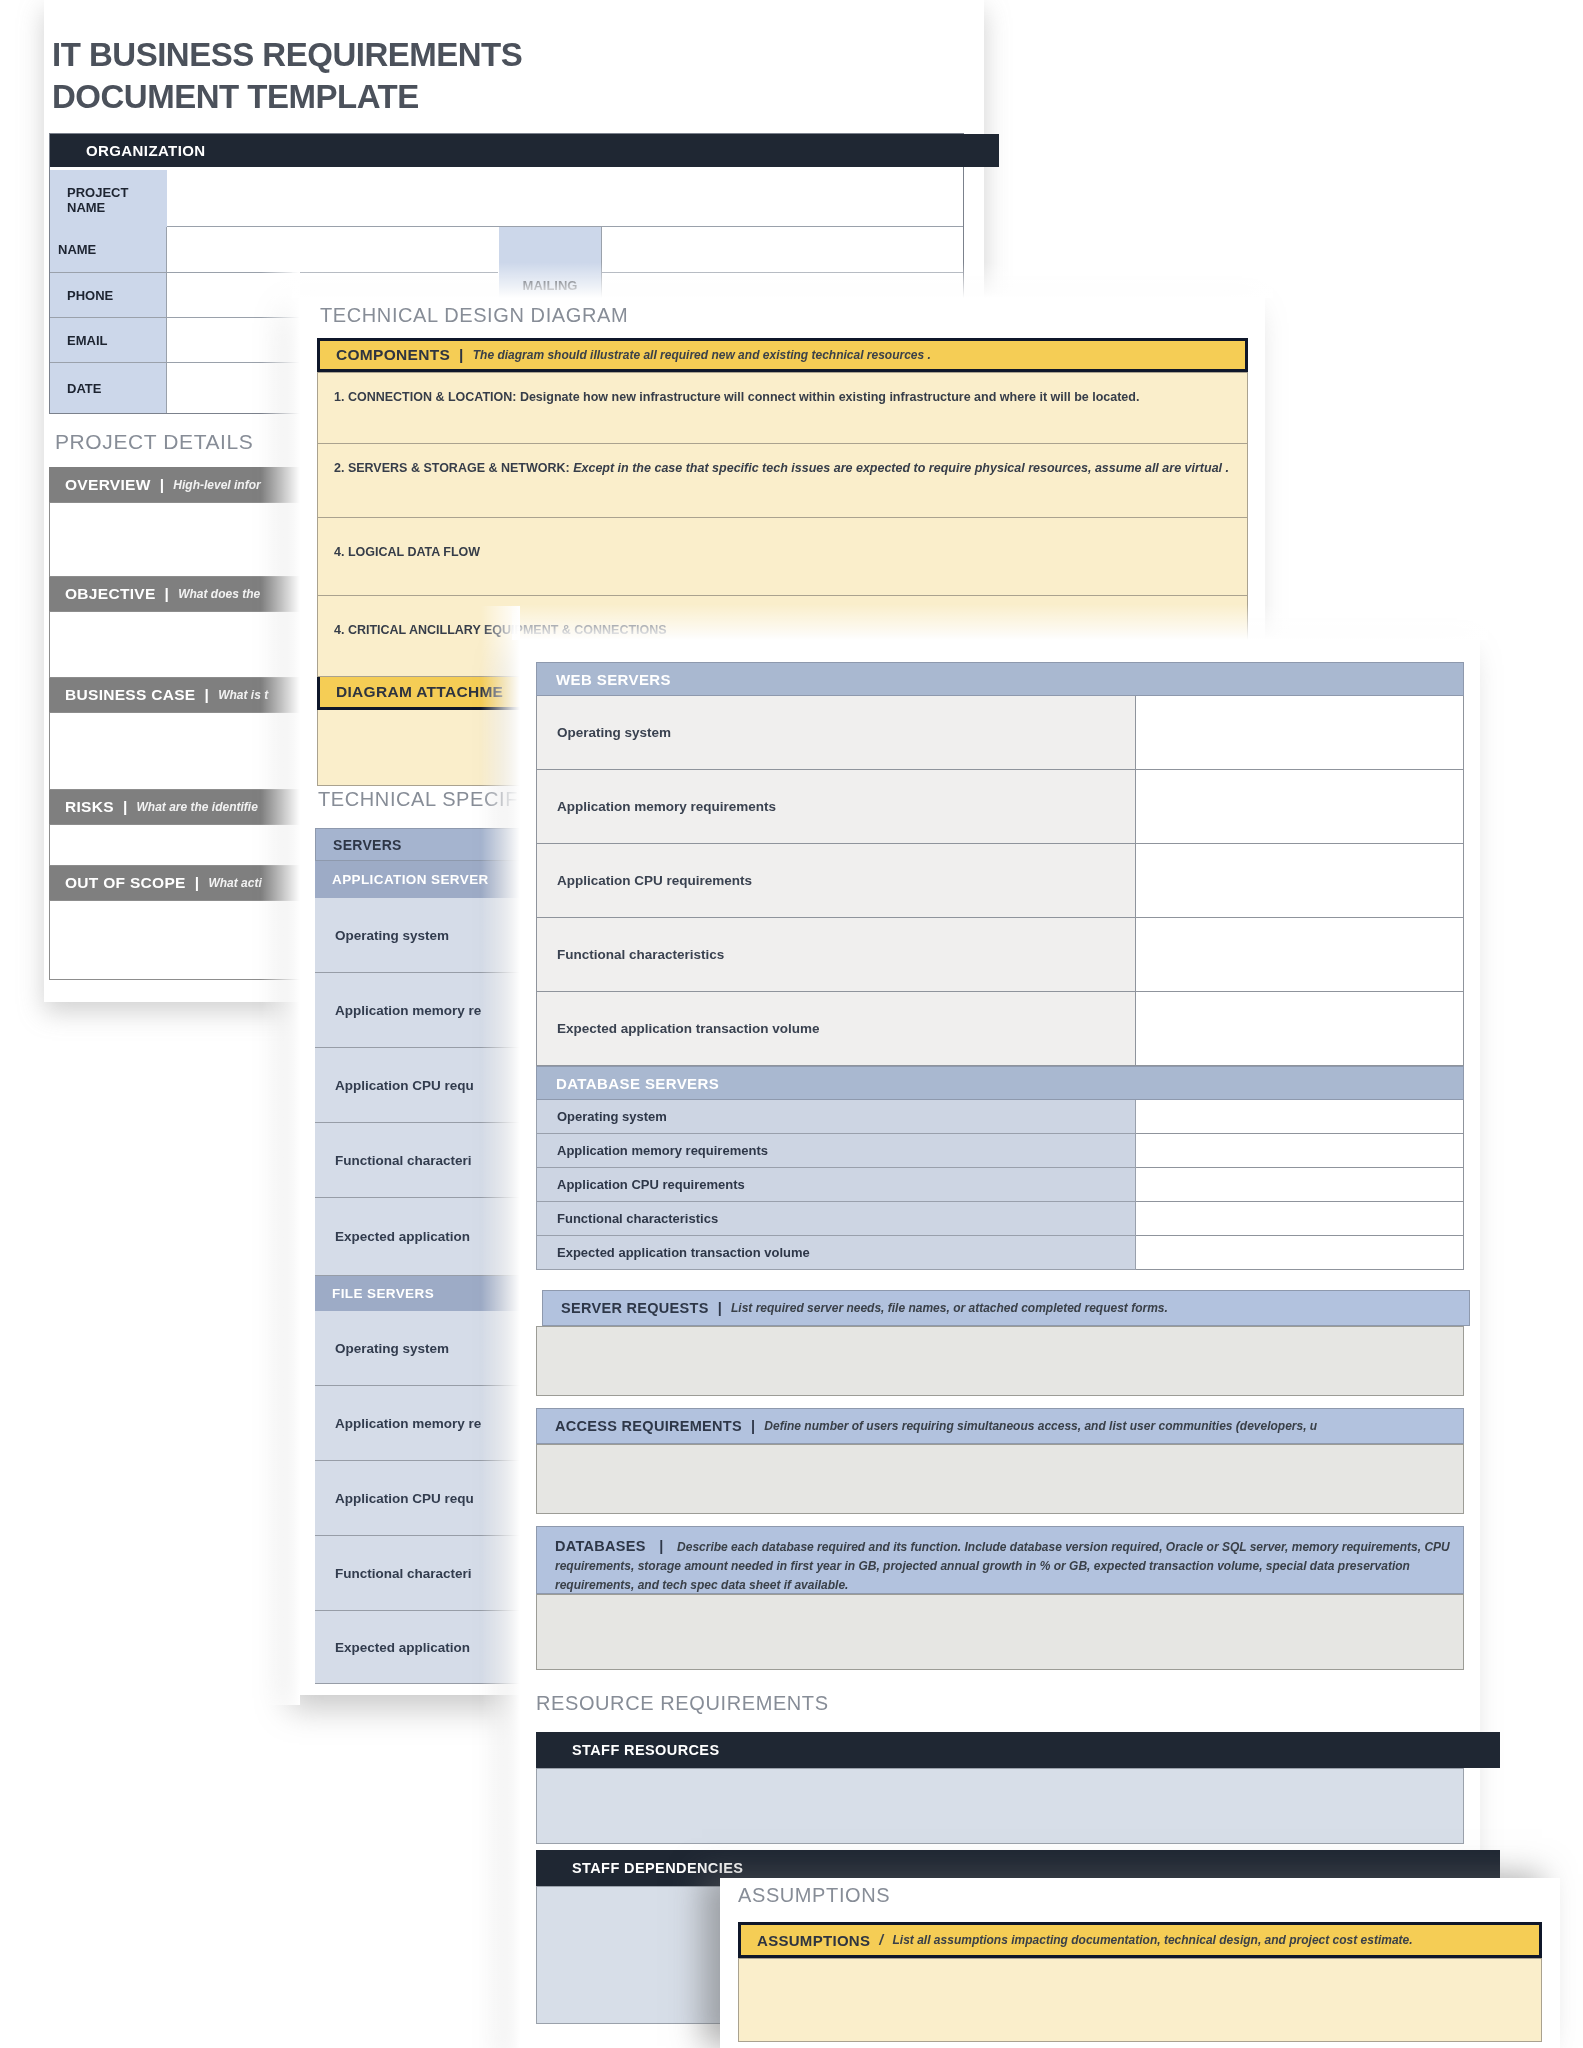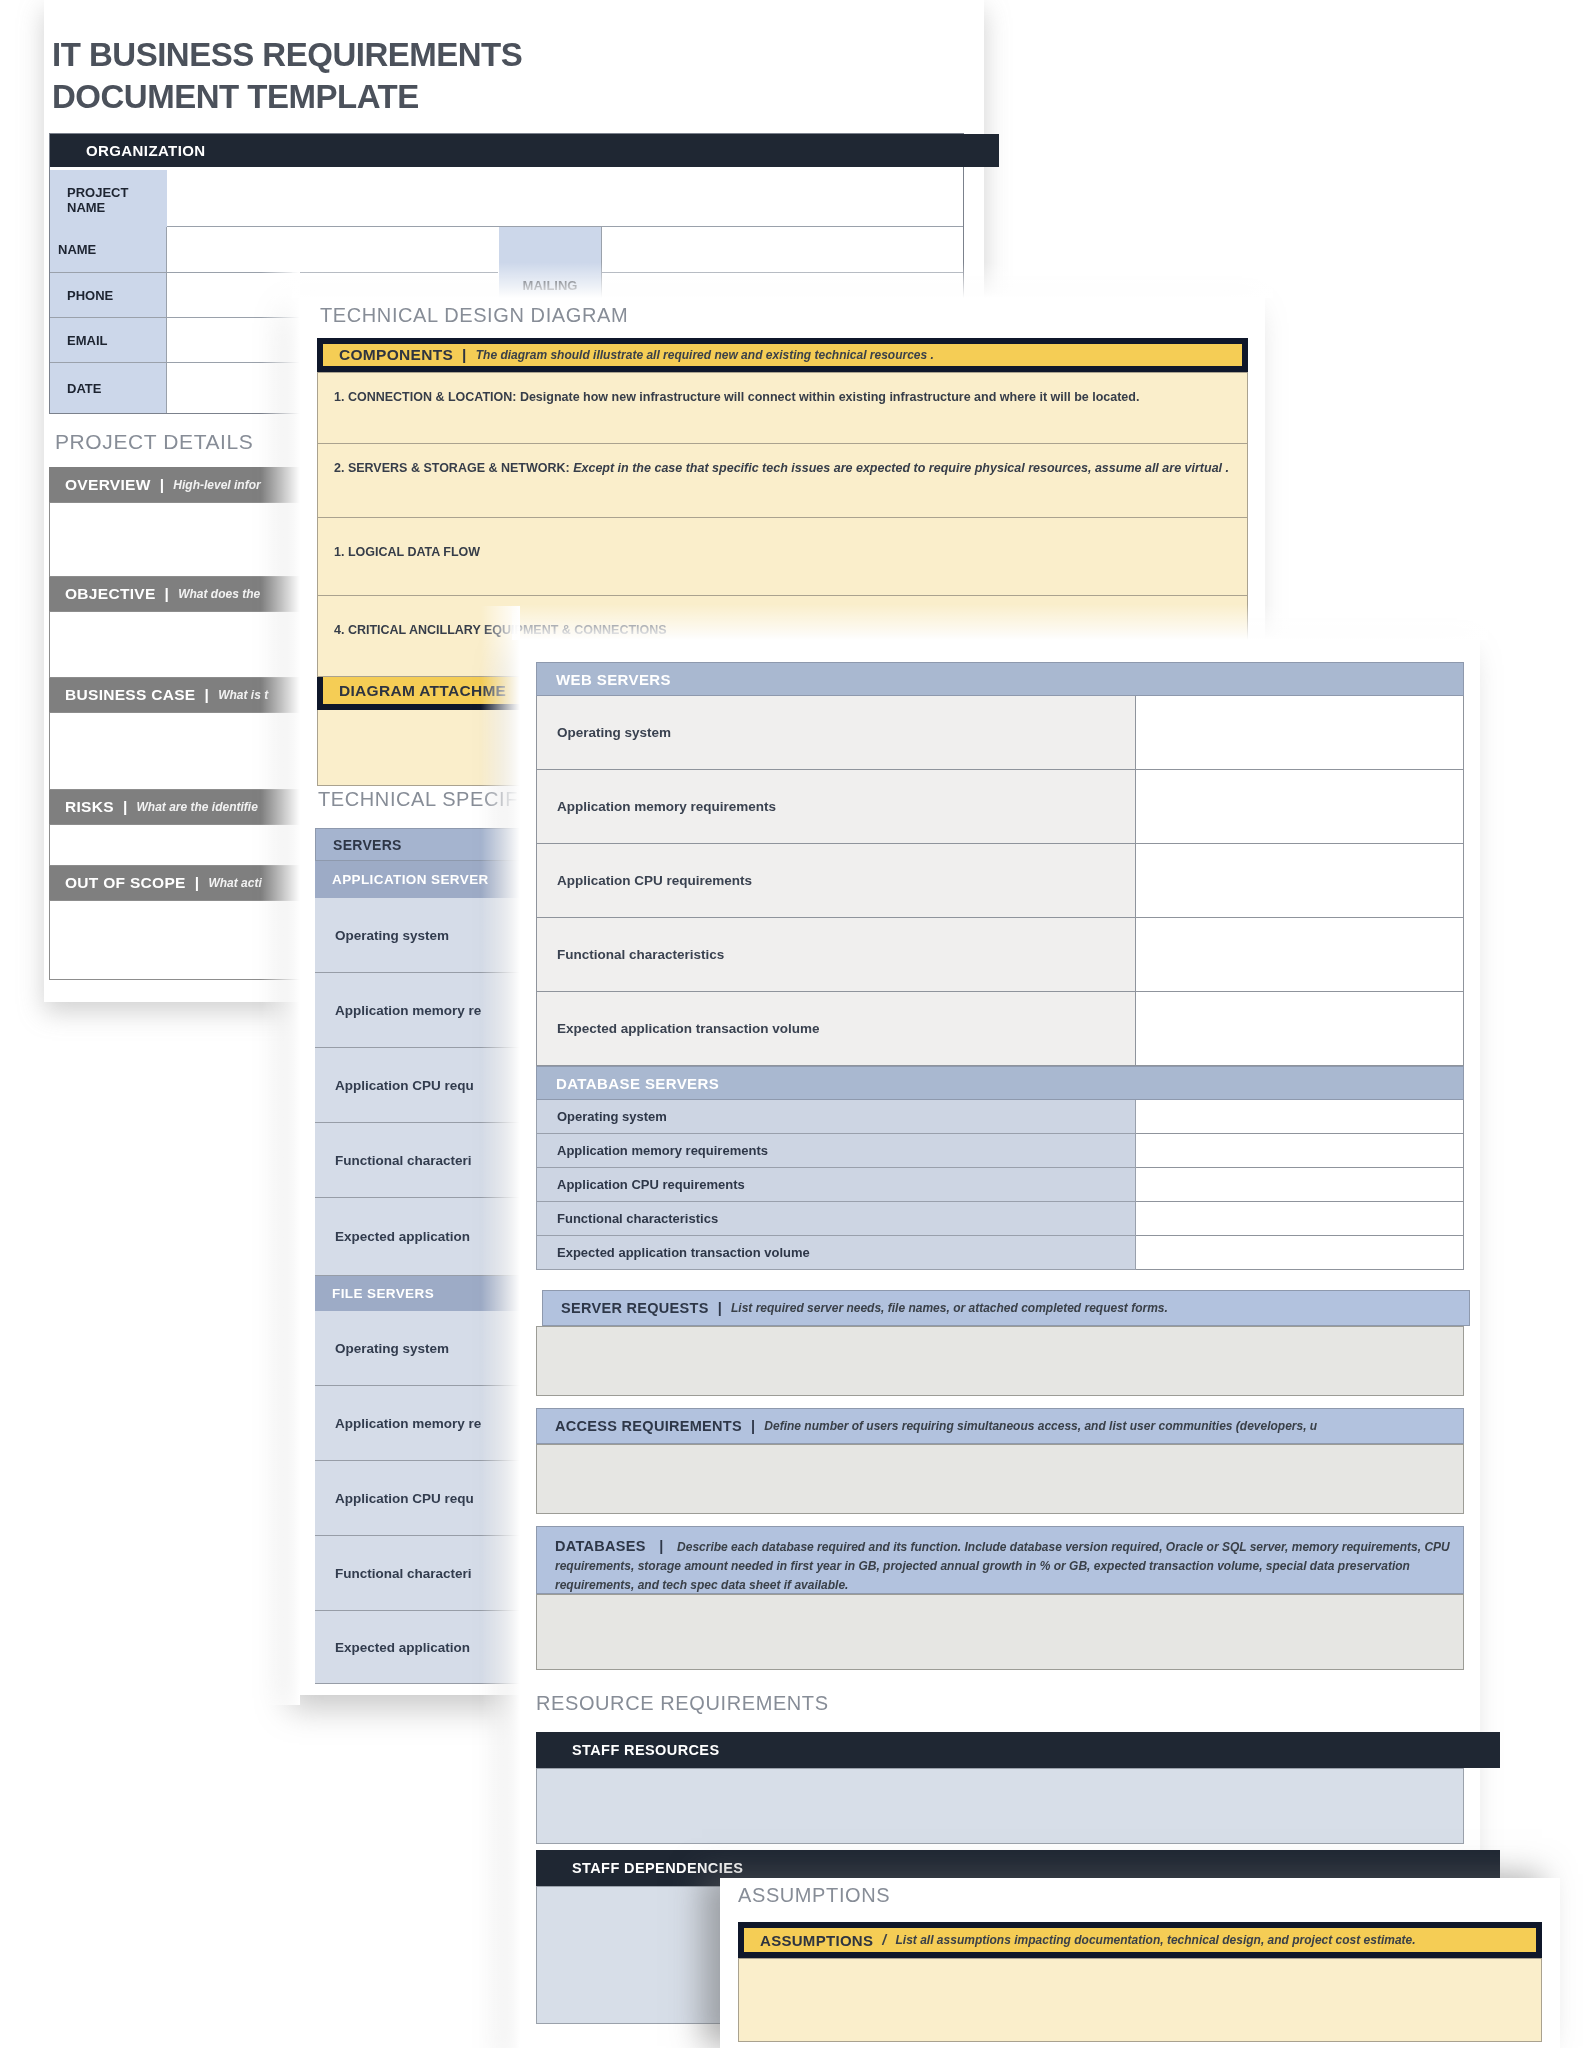--- a/index.html
+++ b/index.html
@@ -14,21 +14,21 @@
   #page2::before,#page3::before{content:"";position:absolute;left:-46px;top:-34px;bottom:-10px;width:46px;
       background:linear-gradient(to left,#fff 0%,rgba(255,255,255,0) 85%);}
   #page2::after,#page3::after{content:"";position:absolute;left:-8px;right:-8px;top:-42px;height:42px;
       background:linear-gradient(to top,#fff 0%,rgba(255,255,255,0) 85%);}
   .doc-title{font-weight:800;font-size:33px;line-height:42px;color:#4b515b;letter-spacing:-.5px;}
   .sec-title{font-weight:400;font-size:21px;color:#878d97;letter-spacing:.6px;white-space:nowrap;}
   .bar{display:flex;align-items:center;overflow:hidden;white-space:nowrap;}
   .bar-dark{background:#1f2733;color:#fff;font-weight:700;font-size:15px;letter-spacing:.4px;padding-left:36px;}
   .bar-gray{background:#7f7f7f;color:#fff;padding-left:16px;}
   .bar-gray .lbl{font-weight:700;font-size:15.5px;letter-spacing:.3px;}
-  .bar-yellow{background:#f5cd55;padding-left:16px;border:6px solid #0f172a;box-sizing:border-box;}
+  .bar-yellow{background:#f5cd55;padding-left:16px;border:3px solid #0f172a;box-sizing:border-box;}
   .bar-yellow .lbl{font-weight:700;font-size:15.5px;color:#2e3440;letter-spacing:.3px;}
   .bar-blue{background:#b2c2de;padding-left:18px;border:1px solid #8e99ad;box-sizing:border-box;}
   .bar-blue .lbl{font-weight:700;font-size:14.5px;color:#2e3748;letter-spacing:.3px;}
   .bar-hblue{background:#a9b8d0;color:#fff;font-weight:700;font-size:15px;letter-spacing:.4px;padding-left:19px;}
   .hint{font-style:italic;font-weight:700;font-size:12px;}
   .bar-gray .hint{color:#f2f2f2;}
   .bar-yellow .hint,.bar-blue .hint{color:#3a4048;}
   .sep{margin:0 9px;font-weight:400;}
   .whitebox{background:#fff;border:1px solid #8d8d8d;box-sizing:border-box;}
   .graybox{background:#e6e6e3;border:1px solid #9c9c96;box-sizing:border-box;}
@@ -138,21 +138,21 @@
       <span class="lbl sep">|</span>
       <span class="hint">The diagram should illustrate all required new and existing technical resources .</span>
     </div>
     <div class="abs palebox" style="left:17px;top:74px;width:931px;height:72px;">
       <div class="ytext"><span>1. CONNECTION &amp; LOCATION:</span><span> Designate how new infrastructure will connect within existing infrastructure and where it will be located.</span></div>
     </div>
     <div class="abs palebox" style="left:17px;top:146px;width:931px;height:74px;border-top:none;">
       <div class="ytext"><span>2. SERVERS &amp; STORAGE &amp; NETWORK:</span><span class="it"> Except in the case that specific tech issues are expected to require physical resources, assume all are virtual .</span></div>
     </div>
     <div class="abs palebox" style="left:17px;top:220px;width:931px;height:78px;border-top:none;">
-      <div class="ytext" style="padding-top:22px;"><span>1. LOGICAL DATA FLOW</span></div>
+      <div class="ytext" style="padding-top:22px;"><span>4. LOGICAL DATA FLOW</span></div>
     </div>
     <div class="abs palebox" style="left:17px;top:298px;width:931px;height:81px;border-top:none;">
       <div class="ytext" style="padding-top:22px;"><span>4. CRITICAL ANCILLARY EQUIPMENT &amp; CONNECTIONS</span></div>
     </div>
     <div class="abs bar bar-yellow" style="left:17px;top:379px;width:931px;height:33px;border-top:none;">
       <span class="lbl">DIAGRAM ATTACHME</span>
     </div>
     <div class="abs palebox" style="left:17px;top:412px;width:931px;height:76px;border-top:none;"></div>
 
     <div class="abs sec-title" style="left:18px;top:490px;font-size:20px;">TECHNICAL SPECIFIC</div>

